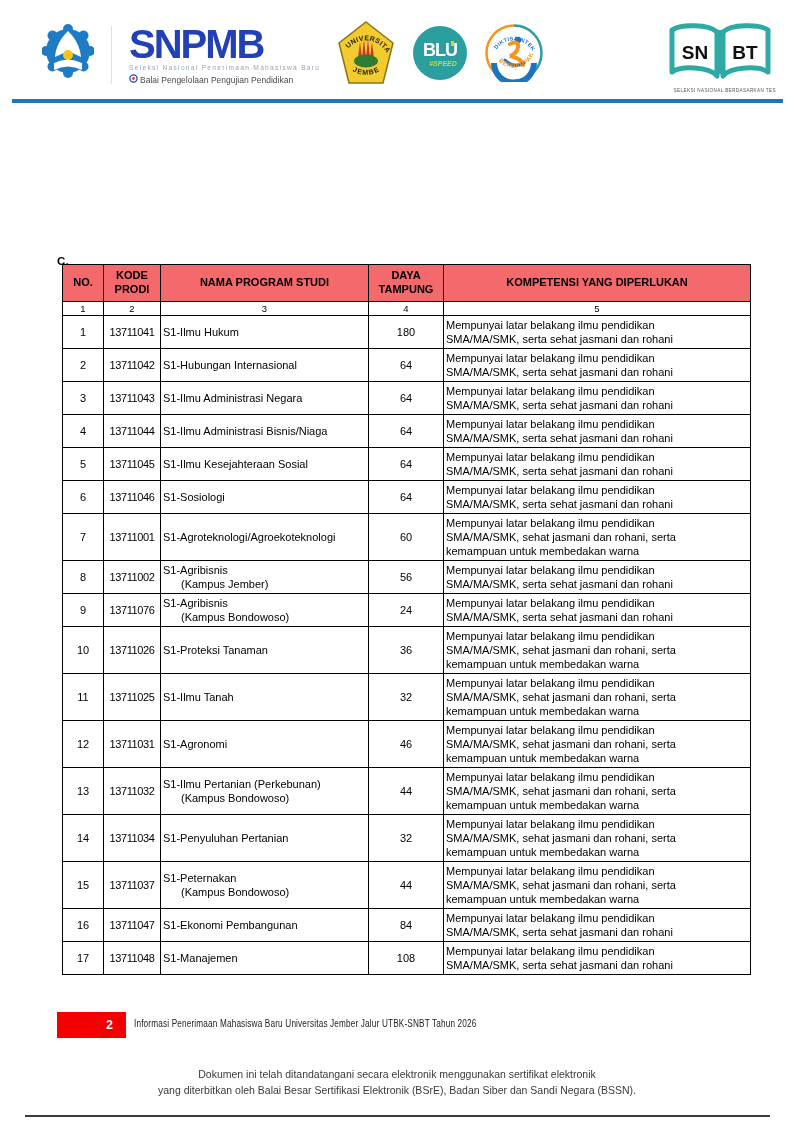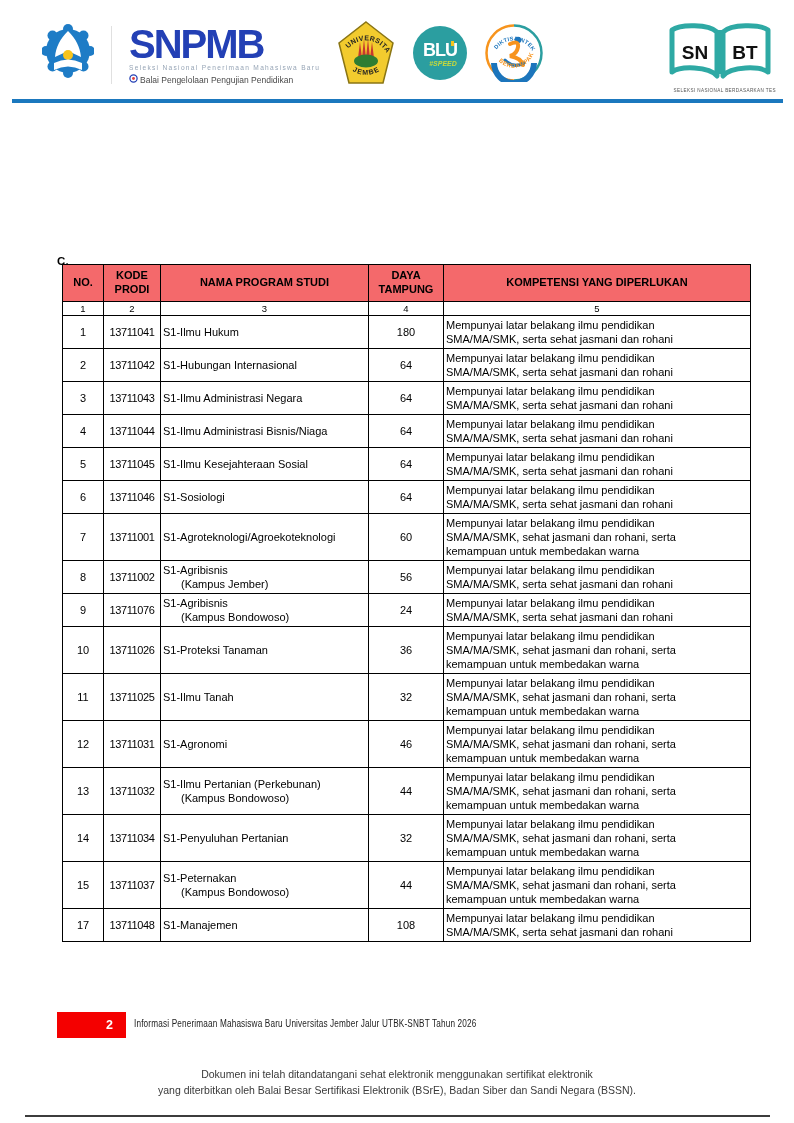--- a/index.html
+++ b/index.html
@@ -335,36 +335,47 @@
         <td class="c-nama">
           <div>S1-Peternakan</div>
           <div class="nama-cont">(Kampus Bondowoso)</div>
         </td>
         <td class="c-daya">44</td>
         <td class="c-komp">
           <div class="komp-inner">Mempunyai latar belakang ilmu pendidikan SMA/MA/SMK, sehat jasmani dan rohani, serta kemampuan untuk membedakan warna</div>
         </td>
       </tr>
       <tr>
+        <td class="c-no">16</td>
+        <td class="c-kode">13711047</td>
+        <td class="c-nama">
+          <div>S1-Ekonomi Pembangunan</div>
+        </td>
+        <td class="c-daya">84</td>
+        <td class="c-komp">
+          <div class="komp-inner">Mempunyai latar belakang ilmu pendidikan SMA/MA/SMK, serta sehat jasmani dan rohani</div>
+        </td>
+      </tr>
+      <tr>
         <td class="c-no">17</td>
         <td class="c-kode">13711048</td>
         <td class="c-nama">
           <div>S1-Manajemen</div>
         </td>
         <td class="c-daya">108</td>
         <td class="c-komp">
           <div class="komp-inner">Mempunyai latar belakang ilmu pendidikan SMA/MA/SMK, serta sehat jasmani dan rohani</div>
         </td>
       </tr>
     </tbody>
 </table>
 
 <div class="page-box">
   <span>2</span>
 </div>
 <div class="footer-text">Informasi Penerimaan Mahasiswa Baru Universitas Jember Jalur UTBK-SNBT Tahun 2026</div>
 
 <div class="signature">
-  <div>Dokumen ini telah ditandatangani sehat elektronik menggunakan sertifikat elektronik</div>
+  <div>Dokumen ini telah ditandatangani secara elektronik menggunakan sertifikat elektronik</div>
   <div>yang diterbitkan oleh Balai Besar Sertifikasi Elektronik (BSrE), Badan Siber dan Sandi Negara (BSSN).</div>
 </div>
 
 <div class="bottom-rule"></div>
 
 </body></html>

